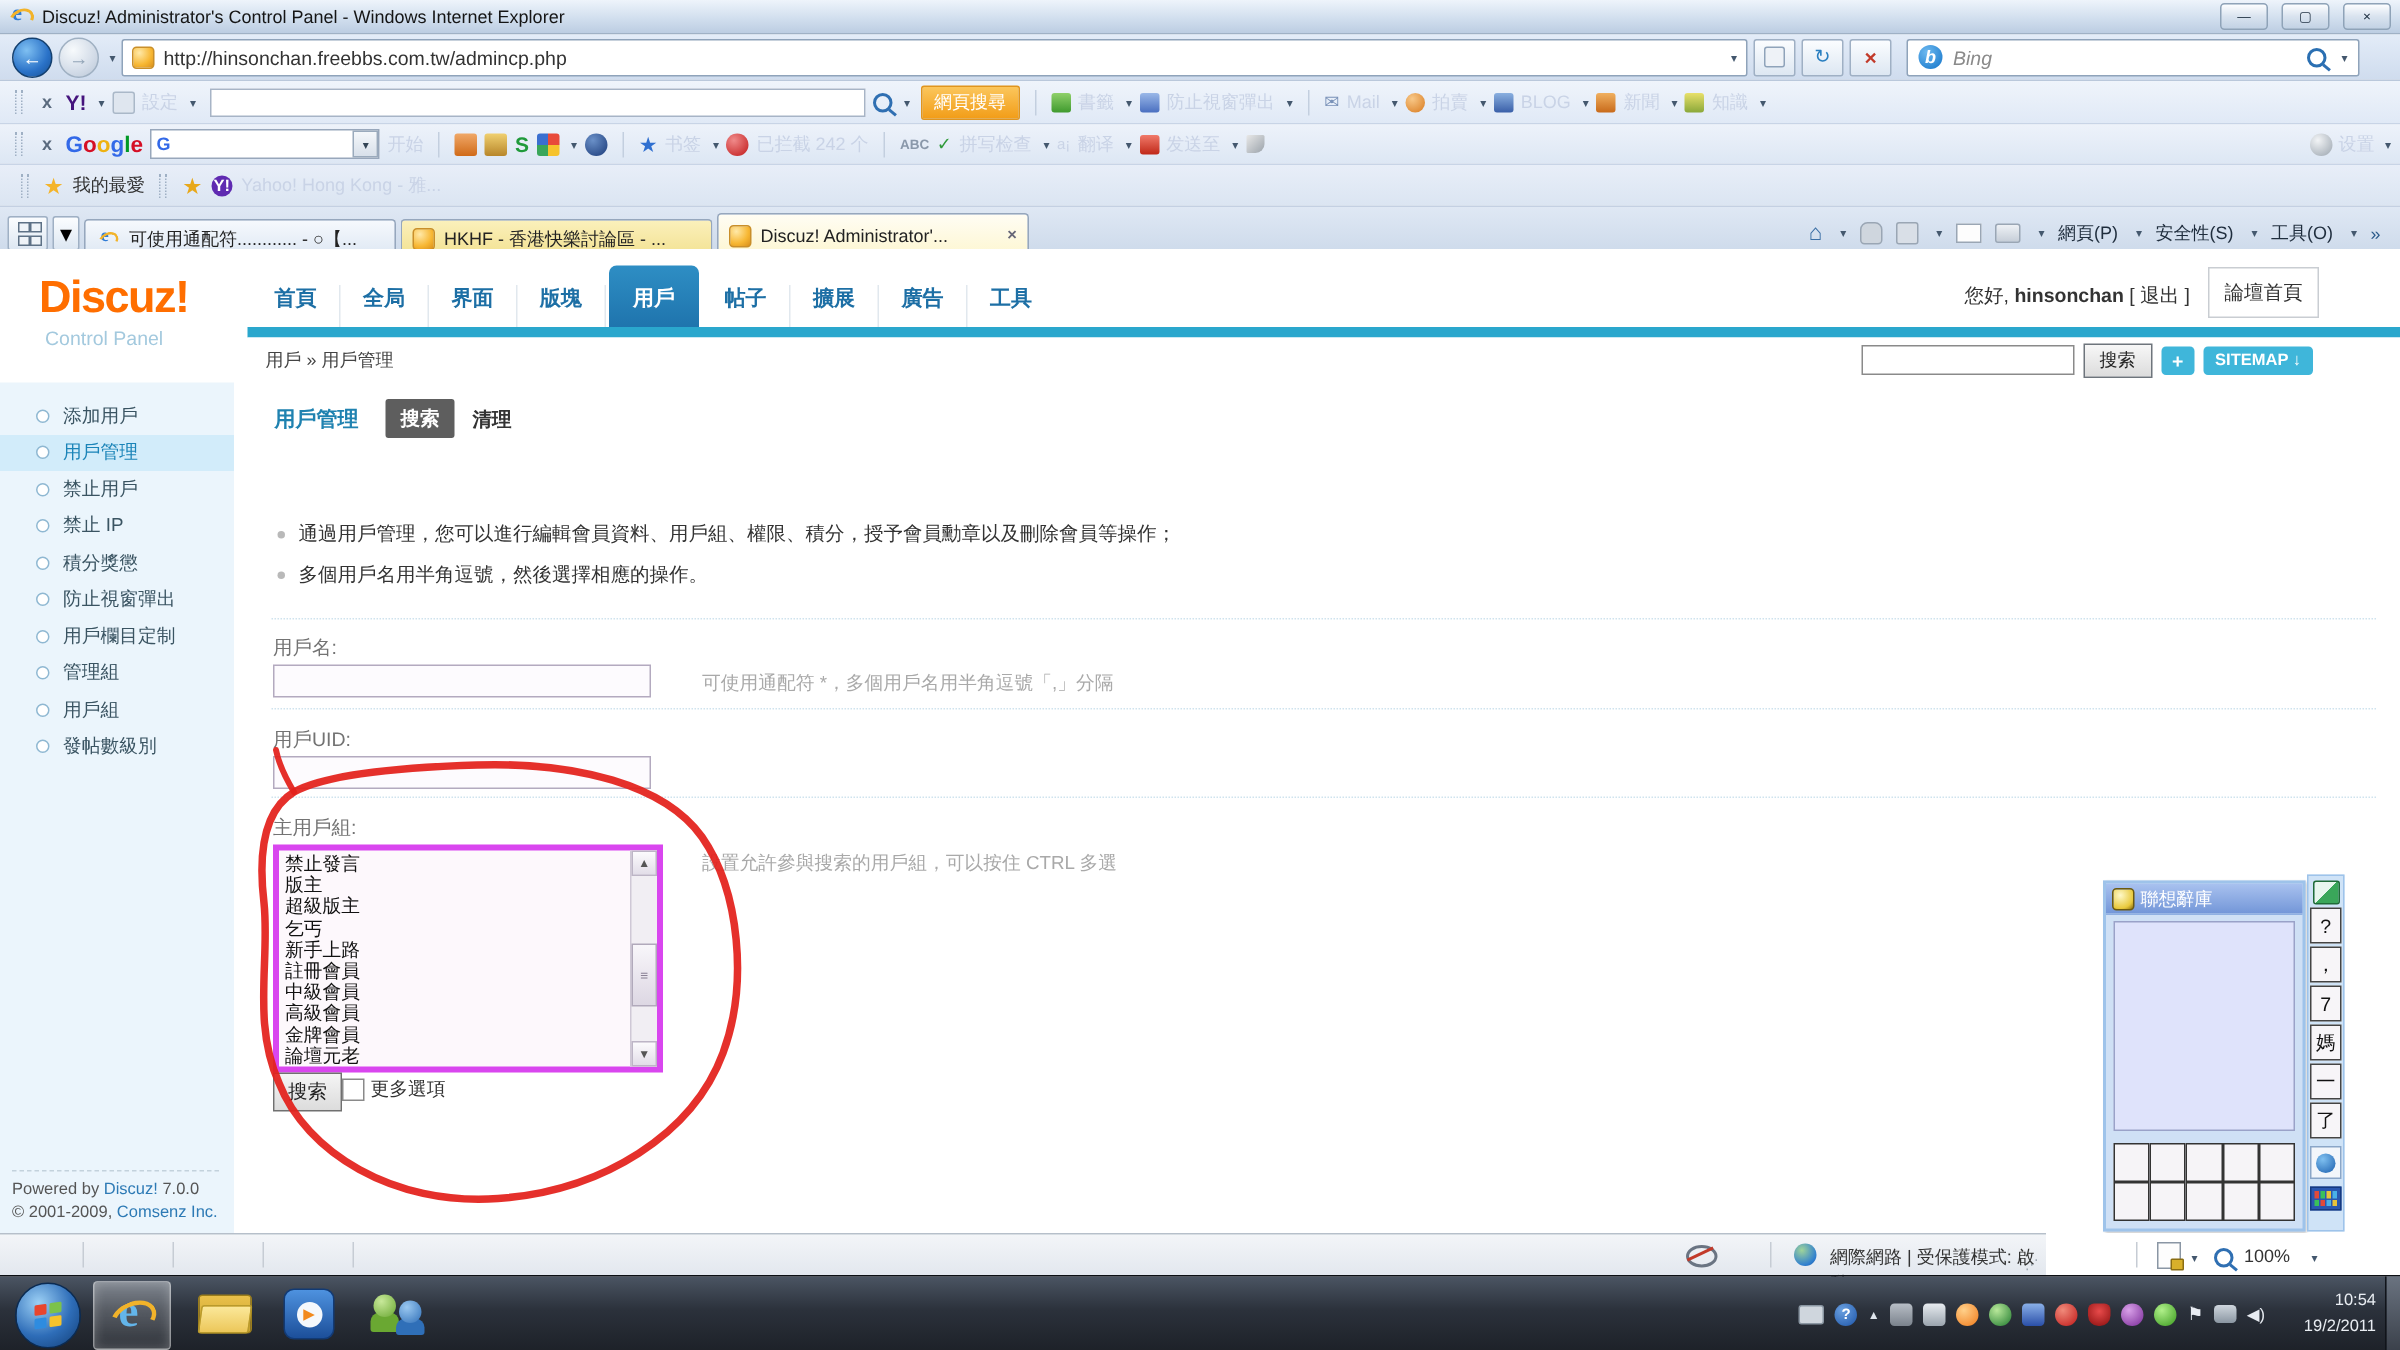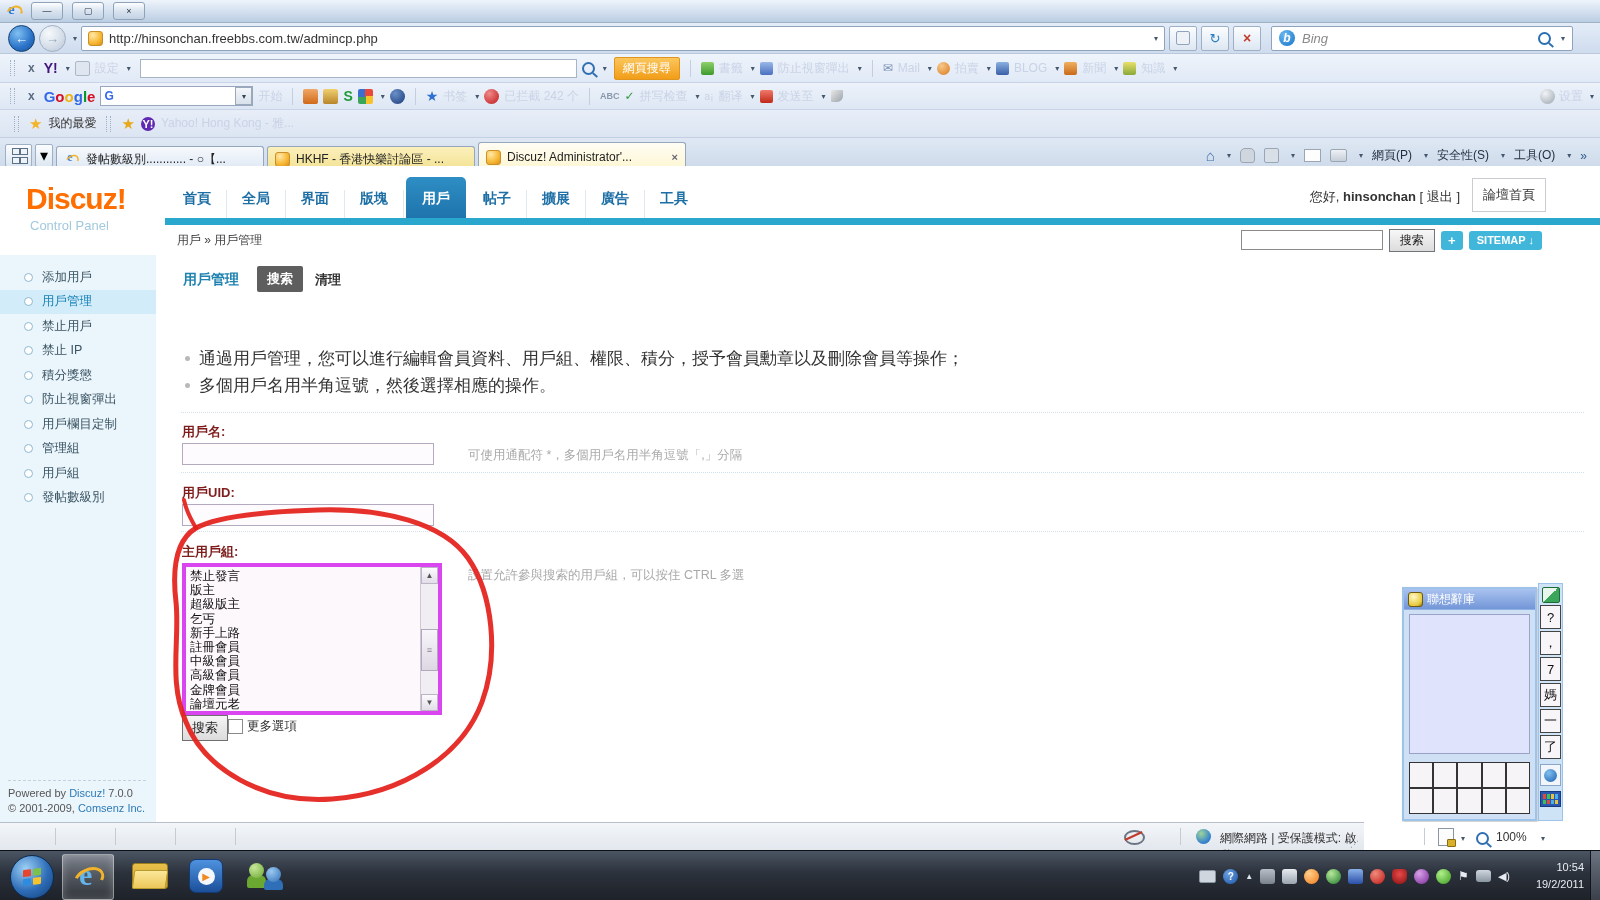--- a/index.html
+++ b/index.html
@@ -89,24 +89,24 @@
   .sit .b{width:7px;height:7px;border:1px solid #8fb8d2;border-radius:50%;background:#fff;flex:0 0 auto}
   .sit.on{background:#d2ecfa;color:#1b84b8}
   .sfoot{position:absolute;left:8px;width:138px;bottom:6px;border-top:1px dashed #c3d2dc;padding-top:5px;font-size:11px;color:#555;line-height:15px}
   .lnk{color:#2d7ab5}
 
   .main{position:absolute;left:165px;top:89px;right:0;bottom:0;background:#fff}
   .mtitle{position:absolute;left:18px;top:16px;font-size:14px;font-weight:bold;color:#1f82b0}
   .mtabs{position:absolute;left:92px;top:11px;background:#5e5e5e;color:#fff;font-size:13px;font-weight:bold;padding:4px 10px;border-radius:2px}
   .mtabc{position:absolute;left:150px;top:16px;font-size:13px;font-weight:bold;color:#333}
   .tipsbar{position:absolute;left:12px;right:14px;top:58px;height:22px;background:#e9f6fb;display:flex;align-items:center;padding-left:8px;font-weight:bold;font-size:13px;color:#19a3c9}
-  .tip{position:absolute;left:20px;display:flex;gap:9px;align-items:center;font-size:17px;color:#333}
+  .tip{position:absolute;left:20px;display:flex;gap:9px;align-items:center;font-size:13px;color:#333}
   .bdot{width:5px;height:5px;background:#b9b9b9;border-radius:50%;flex:0 0 auto}
   .dotsep{position:absolute;left:16px;right:16px;border-top:1px dotted #cfe3ee;height:0}
-  .flabel{position:absolute;left:17px;font-size:13px;font-weight:bold;color:#7f1d1d}
+  .flabel{position:absolute;left:17px;font-size:13px;font-weight:normal;color:#737373}
   .finput{position:absolute;left:17px;width:250px;height:20px;background:#fdfbfe;border:1px solid #b3aabf}
   .hint{position:absolute;left:303px;font-size:12.5px;color:#a9a9a9}
   .listbox{position:absolute;left:17px;top:308px;width:252px;height:144px;background:#fdf8fc;border:4px solid #d946ef}
   .lbit{padding-left:4px;font-size:12.5px;line-height:14.2px;color:#111;white-space:nowrap}
   .lbsc{position:absolute;right:0;top:0;bottom:0;width:17px;background:#f1eef3;border-left:1px solid #cfc8d6}
   .lbar{height:15px;display:flex;align-items:center;justify-content:center;font-size:8px;color:#555;background:linear-gradient(#fcfbfd,#e2dde8);border:1px solid #bdb5c6}
   .lbdn{position:absolute;bottom:0;left:0;right:0}
   .lbth{position:absolute;left:0;right:0;top:62px;height:40px;background:linear-gradient(#f8f6fa,#ddd7e3);border:1px solid #b1a9bb;display:flex;align-items:center;justify-content:center;color:#8a8195;font-size:9px}
   .fsearch{position:absolute;left:17px;top:460px;border:1px solid #707070;background:linear-gradient(#f5f5f5,#dcdcdc);padding:3px 9px;font-size:13px;color:#222}
   .chk{position:absolute;left:63px;top:464px;width:13px;height:13px;background:#fff;border:1px solid #8a8a8a}
@@ -166,20 +166,21 @@
 </style>
 </head>
 <body>
 
 <div class="screen">
 
   <div class="titlebar">
     <span class="iee">
         <span class="e">e</span>
       </span>
+    <span class="ttl">Discuz! Administrator's Control Panel - Windows Internet Explorer</span>
     <span class="winbtn">—</span>
     <span class="winbtn">▢</span>
     <span class="winbtn">×</span>
   </div>
 
   <div class="addrbar">
     <span class="navc back">←</span>
     <span class="navc fwd">→</span>
     <span class="dd">▾</span>
     <div class="urlfield">
@@ -299,21 +300,21 @@
           <i></i>
           <i></i>
           <i></i>
         </span>
       </span>
     <span class="qbtn" style="width:16px">▾</span>
     <div class="tab t1">
       <span class="iee" style="transform:scale(.8)">
           <span class="e">e</span>
         </span>
-      <span class="tt">發帖數級別............ - ○【...</span>
+      <span class="tt">可使用通配符............ - ○【...</span>
     </div>
     <div class="tab t2">
       <span class="cup"></span>
       <span class="tt">HKHF - 香港快樂討論區 - ...</span>
     </div>
     <div class="tab t3">
       <span class="cup"></span>
       <span class="tt">Discuz! Administrator'...</span>
       <span class="tclose">×</span>
     </div>

